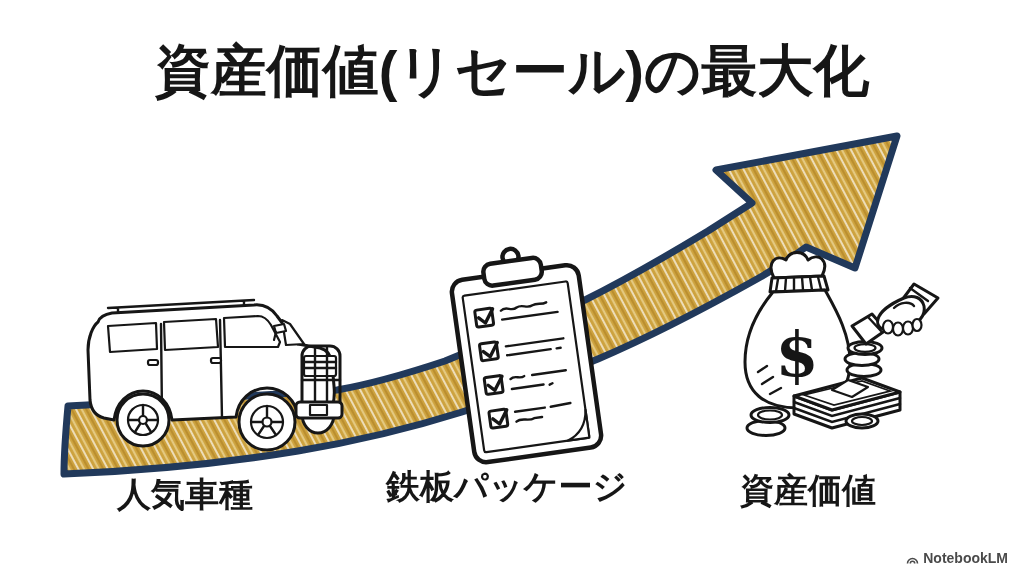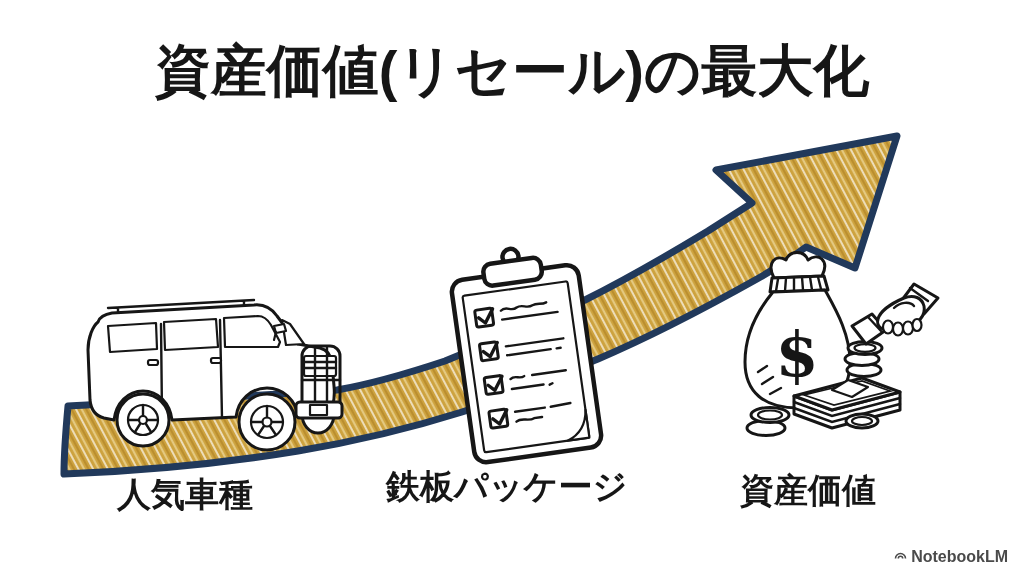--- a/index.html
+++ b/index.html
@@ -19,22 +19,22 @@
   }
   .scene{position:absolute;left:0;top:0;}
   .stage-label{
     position:absolute;font-size:34px;font-weight:800;color:var(--ink);
     white-space:nowrap;
   }
   .label-1{left:117px;top:472px;}
   .label-2{left:386px;top:464px;}
   .label-3{left:740px;top:468px;}
   .watermark{
-    position:absolute;right:16px;bottom:6px;display:flex;align-items:flex-start;gap:4px;
-    color:var(--wm);font-size:16px;font-weight:600;
+    position:absolute;right:16px;bottom:6px;display:flex;align-items:flex-end;gap:4px;
+    color:var(--wm);font-size:14px;font-weight:600;
   }
   
   .arrow-body{fill:url(#scribble);stroke:var(--navy);stroke-width:7;stroke-linejoin:round;}
   .o{fill:#fff;stroke:var(--ink);stroke-width:3;stroke-linejoin:round;stroke-linecap:round;}
   .o2{fill:#fff;stroke:var(--ink);stroke-width:2.2;stroke-linejoin:round;stroke-linecap:round;}
   .thick{fill:#fff;stroke:var(--ink);stroke-width:4.5;stroke-linejoin:round;}
   .ln{fill:none;stroke:var(--ink);stroke-width:2.4;stroke-linecap:round;}
   .ln3{fill:none;stroke:var(--ink);stroke-width:3.4;stroke-linecap:round;stroke-linejoin:round;}
   .dollar{font-family:"DejaVu Serif","Liberation Serif",serif;font-weight:bold;font-size:62px;fill:var(--ink);}
   .pat-base{fill:var(--gold);}

